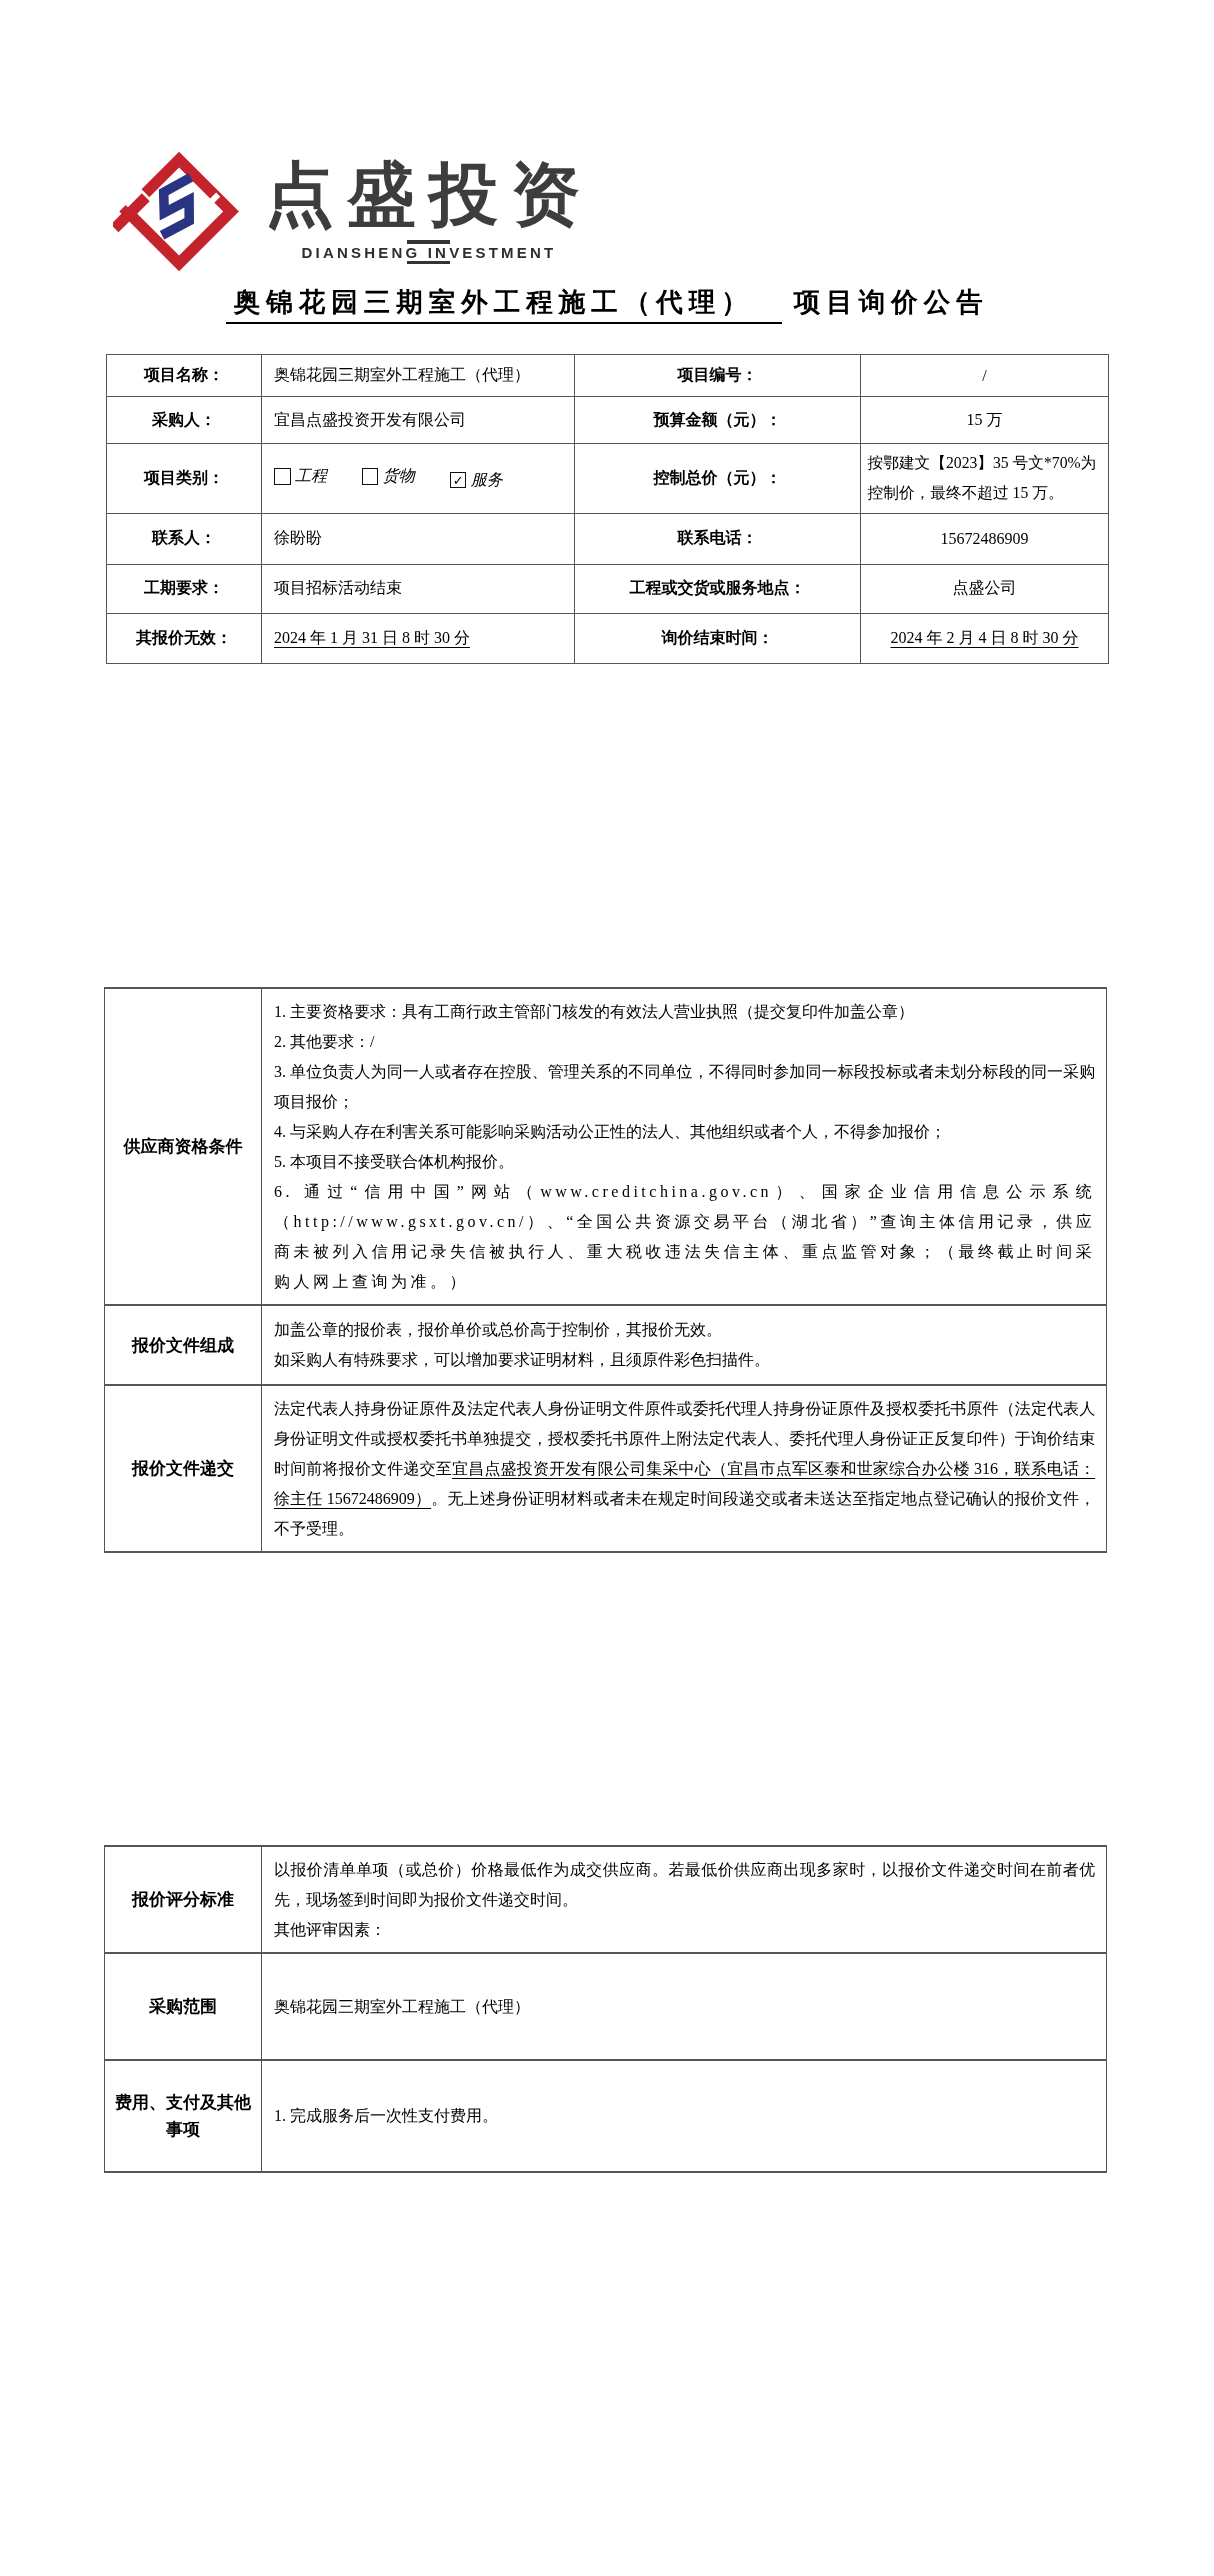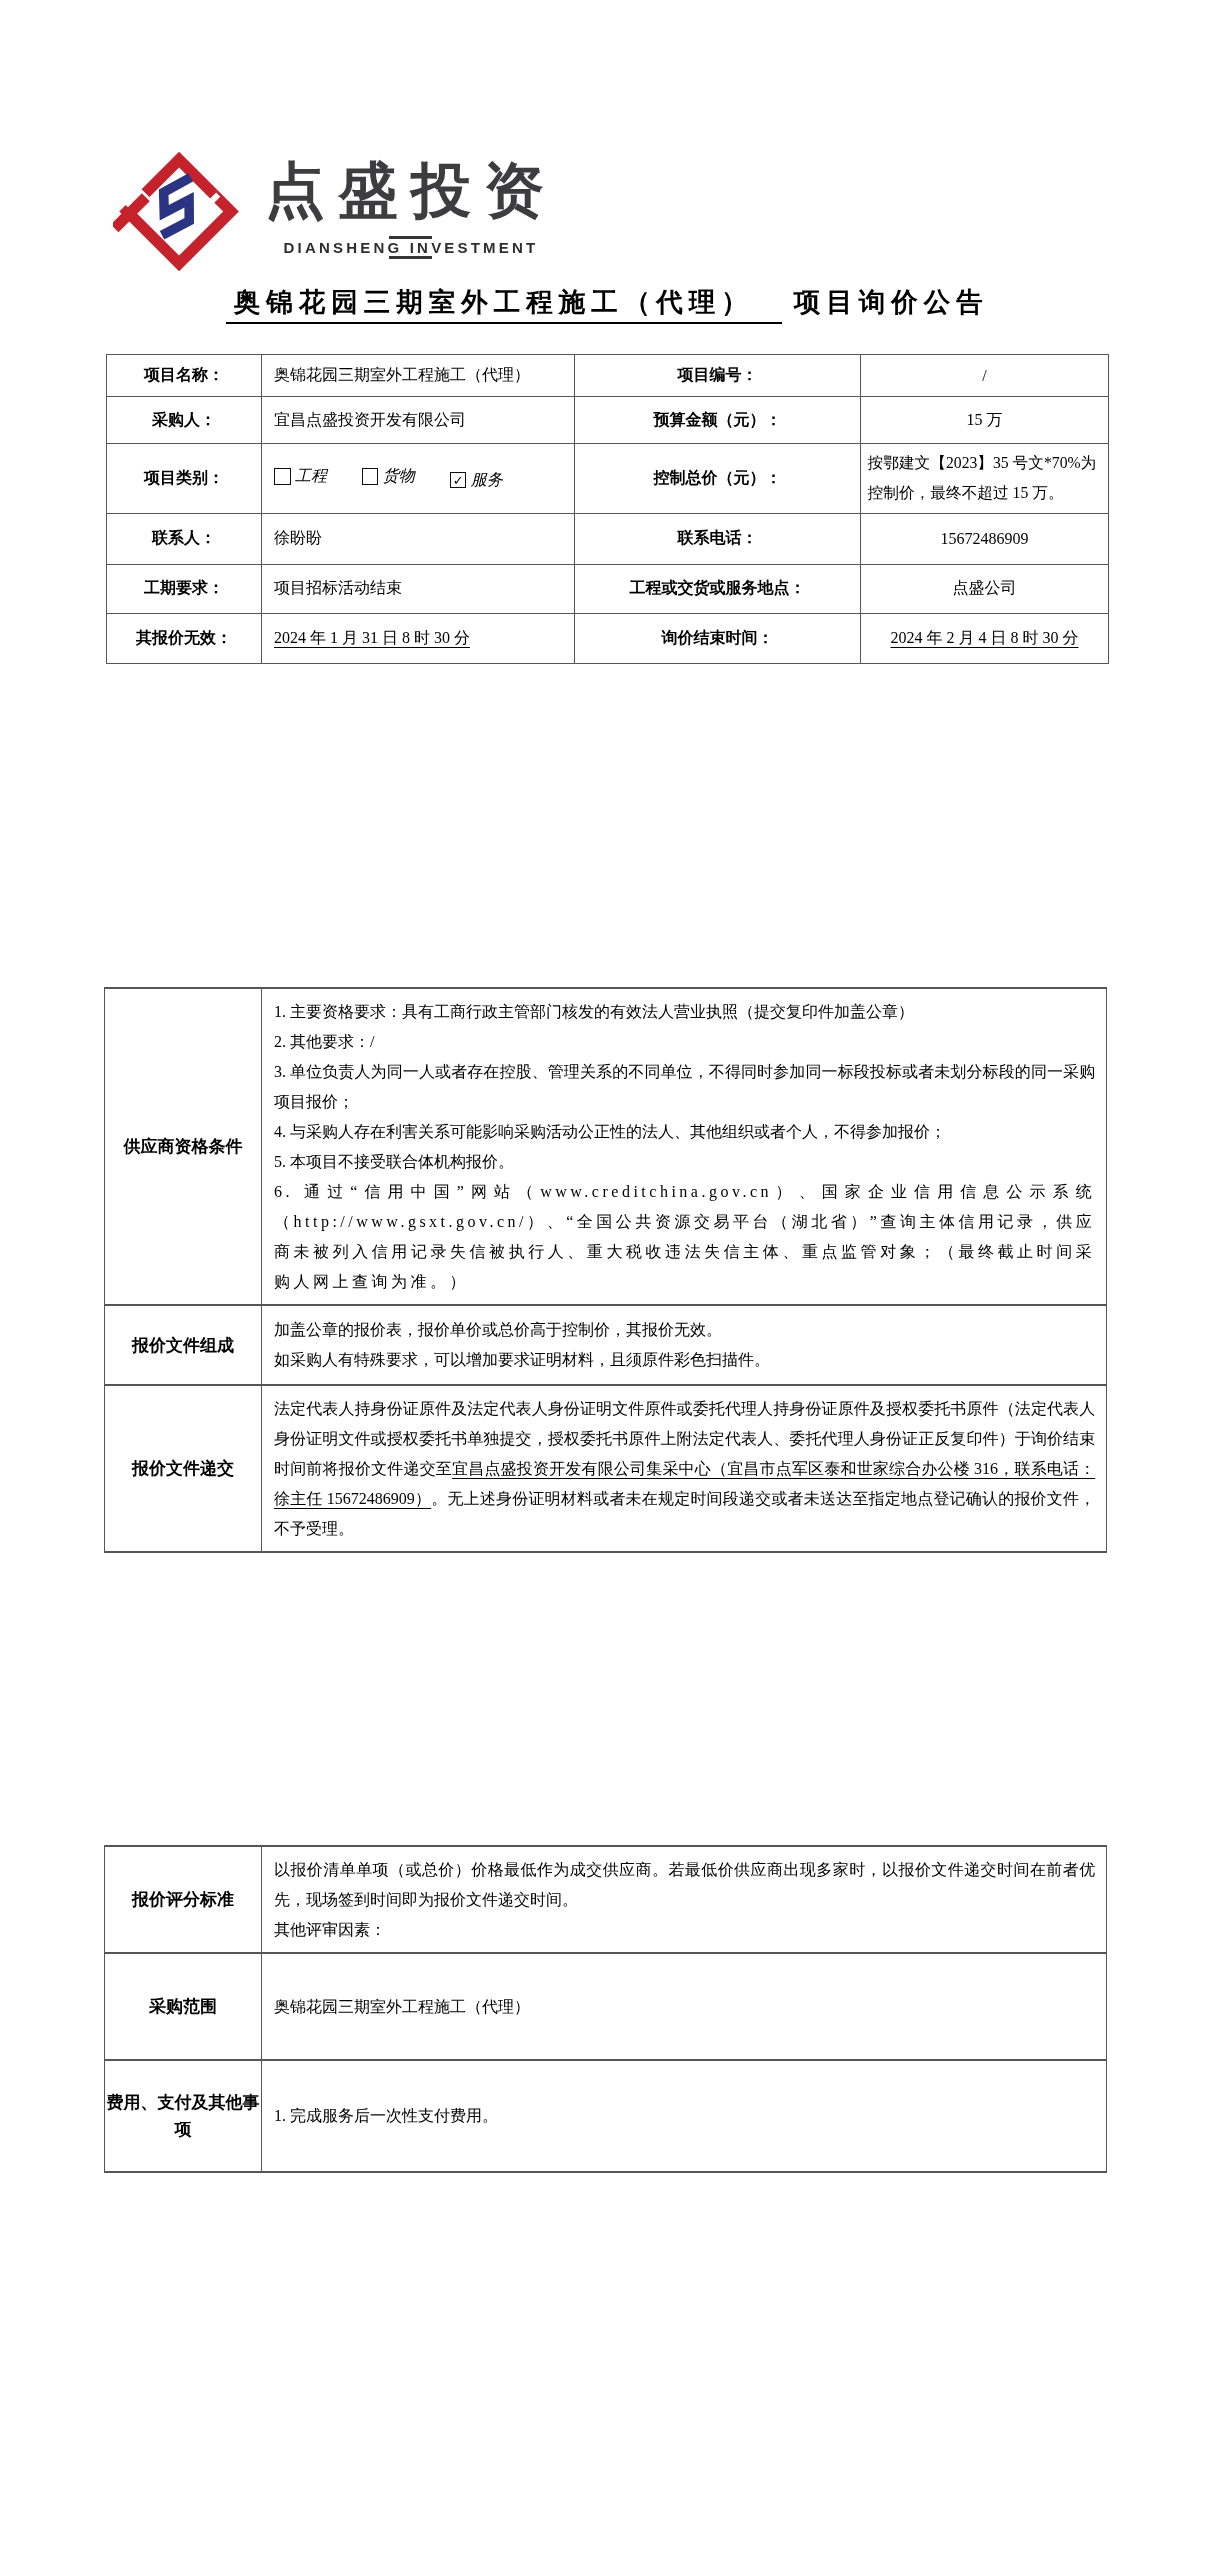--- a/index.html
+++ b/index.html
@@ -5,22 +5,22 @@
   html,body{margin:0;padding:0;background:#ffffff;}
   .page{
     position:relative;width:1215px;height:2576px;background:#ffffff;overflow:hidden;
     font-family:"Liberation Serif","DejaVu Serif",serif;color:#000;
   }
   
   .logo{position:absolute;left:113px;top:147px;display:flex;align-items:center;}
   .logo-mark{width:129px;height:129px;flex:0 0 auto;}
   .logo-text{margin-left:23px;display:flex;flex-direction:column;align-items:center;}
   .brand-cn{
-    font-family:Liberation Mono, monospace;
-    font-size:60px;font-weight:bold;color:#3d3d3f;letter-spacing:13px;line-height:1.05;white-space:nowrap;
+    font-family:Liberation Serif, serif;
+    font-size:69px;font-weight:bold;color:#3d3d3f;letter-spacing:13px;line-height:1.05;white-space:nowrap;
   }
   .brand-en-row{display:flex;align-items:center;margin-top:8.7px;flex-direction:column;}
   .dash{display:inline-block;width:43px;height:3.2px;background:#343436;}
   .brand-en{
     font-family:"Liberation Sans","DejaVu Sans",sans-serif;
     font-size:15px;font-weight:bold;color:#2e2e30;letter-spacing:3.2px;margin:0 10.8px;white-space:nowrap;
   }
   
   .doc-title{
     position:absolute;left:0;top:284px;width:1215px;text-align:center;
@@ -35,21 +35,21 @@
   .t1 td{border-top-width:1.6px;border-bottom-width:1.6px;}
   .t23{position:absolute;left:104px;width:1002px;}
   .t2{top:987px;}
   .t3{top:1845px;}
   .t23 td{border-top-width:2.2px;border-bottom-width:2.2px;}
   .lbl{font-weight:bold;text-align:center;padding:0 3.2px;}
   .val{text-align:left;padding:0 7.6px 0 12px;}
   .val4{text-align:center;padding:0 5.4px;}
   .cp{text-align:left;padding:4.3px 6.5px;line-height:30px;font-size:15.7px;}
   .uval{text-decoration:underline;text-decoration-thickness:1.4px;text-underline-offset:3.8px;}
-  .hdr{font-weight:bold;text-align:center;font-size:17px;padding:0 1px;line-height:1.6;}
+  .hdr{font-weight:bold;text-align:center;font-size:17px;padding:0 10px;line-height:1.6;}
   .cell{padding:7.6px 10.8px 7.6px 12px;}
   .cell p{margin:0;line-height:30px;text-align:justify;}
   .cell p.spaced{letter-spacing:3.5px;}
   .cell p.flow{line-height:30px;}
   .useg{text-decoration:underline;text-decoration-thickness:1.4px;text-underline-offset:3.8px;}
   
   .cb-group{display:inline-flex;align-items:center;margin-right:35px;font-style:italic;}
   .cb{
     display:inline-flex;align-items:center;justify-content:center;
     width:14.6px;height:14.6px;border:1.6px solid #101010;margin-right:4.3px;

